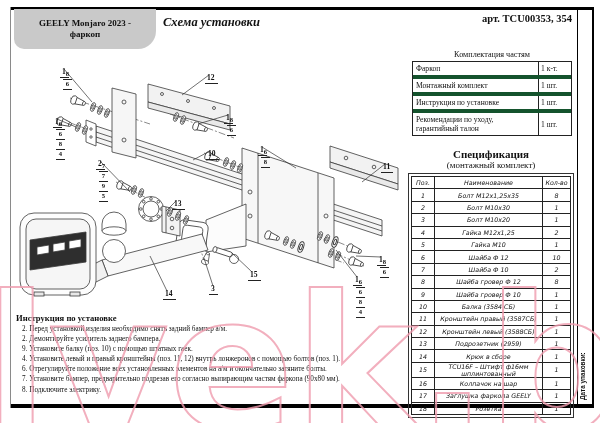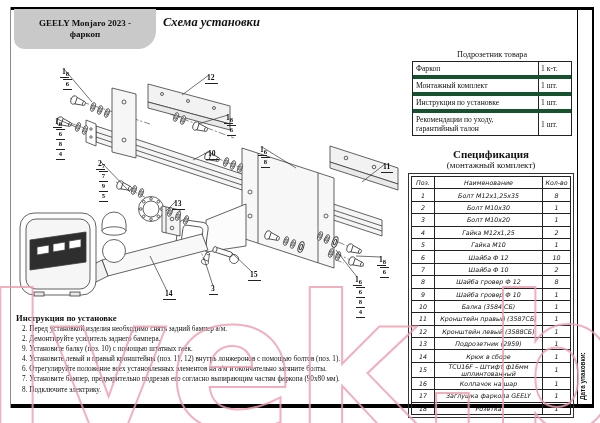--- a/index.html
+++ b/index.html
@@ -69,20 +69,21 @@
   <div class="fr fr-bottom"></div>
   <div class="fr fr-left"></div>
   <div class="fr fr-right-outer"></div>
   <div class="fr fr-right-inner"></div>
 
   <div class="tab">
     <div>GEELY Monjaro 2023 -</div>
     <div>фаркоп</div>
   </div>
   <div class="scheme-title">Схема установки</div>
+  <div class="article">арт. TCU00353, 354</div>
 
   <svg class="draw-svg" width="600" height="423" viewBox="0 0 600 423">
     <defs>
       <g id="bolt" stroke="#3b3b3b" stroke-width="0.8" fill="#fff">
         <ellipse cx="0" cy="0" rx="3" ry="4.4"></ellipse>
         <path d="M2.2,-3.4 L10.5,-2 L10.5,2 L2.2,3.4 Z"></path>
         <ellipse cx="10.5" cy="0" rx="1.4" ry="2"></ellipse>
       </g>
       <g id="wash" stroke="#3b3b3b" stroke-width="0.8" fill="#fff">
         <ellipse cx="0" cy="0" rx="2.1" ry="4.6"></ellipse>
@@ -265,21 +266,21 @@
       <div class="callout" style="left: 209px; top: 277px;"><span class="co-num">3</span></div>
       <div class="callout" style="left: 206px; top: 142px;"><span class="co-num">10</span></div>
       <div class="callout" style="left: 381px; top: 155px;"><span class="co-num">11</span></div>
       <div class="callout" style="left: 205px; top: 66px;"><span class="co-num">12</span></div>
       <div class="callout" style="left: 172px; top: 192px;"><span class="co-num">13</span></div>
       <div class="callout" style="left: 163px; top: 282px;"><span class="co-num">14</span></div>
       <div class="callout" style="left: 248px; top: 263px;"><span class="co-num">15</span></div>
     </div>
 
   <div class="package">
-    <div class="pkg-title">Подрозетник товара</div>
+    <div class="pkg-title">Комплектация частям</div>
     <div class="pkg-table">
         <div class="pkg-row">
           <div class="pkg-name">Фаркоп</div>
           <div class="pkg-qty">1 к-т.</div>
         </div>
         <div class="pkg-row">
           <div class="pkg-name">Монтажный комплект</div>
           <div class="pkg-qty">1 шт.</div>
         </div>
         <div class="pkg-row">

